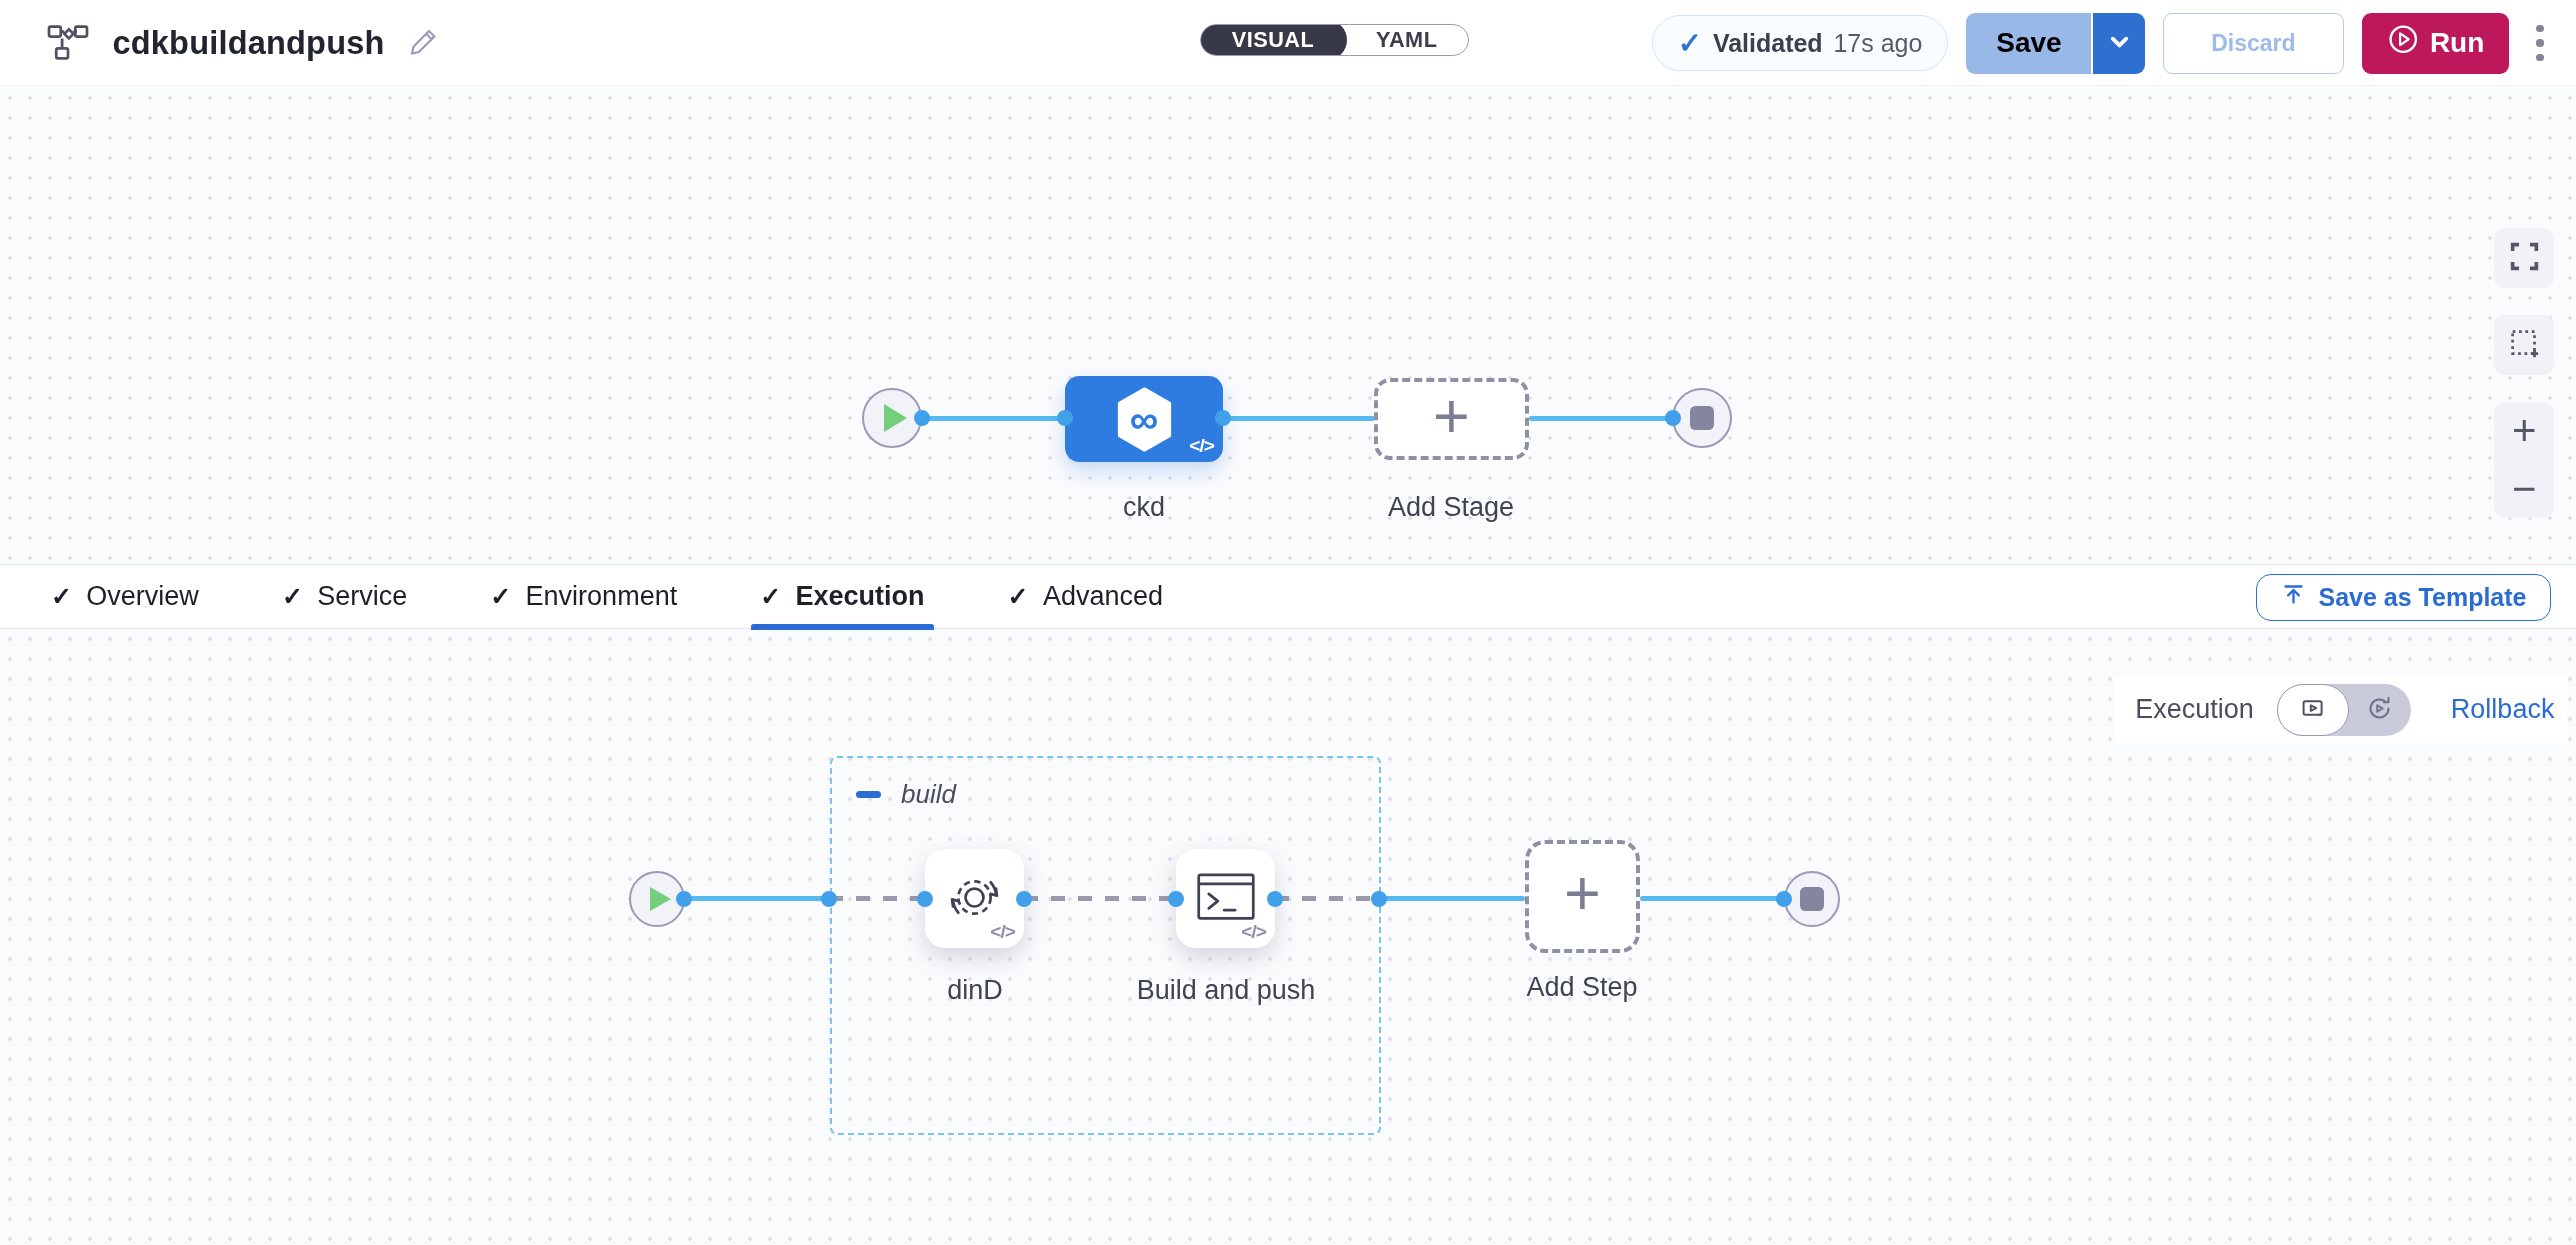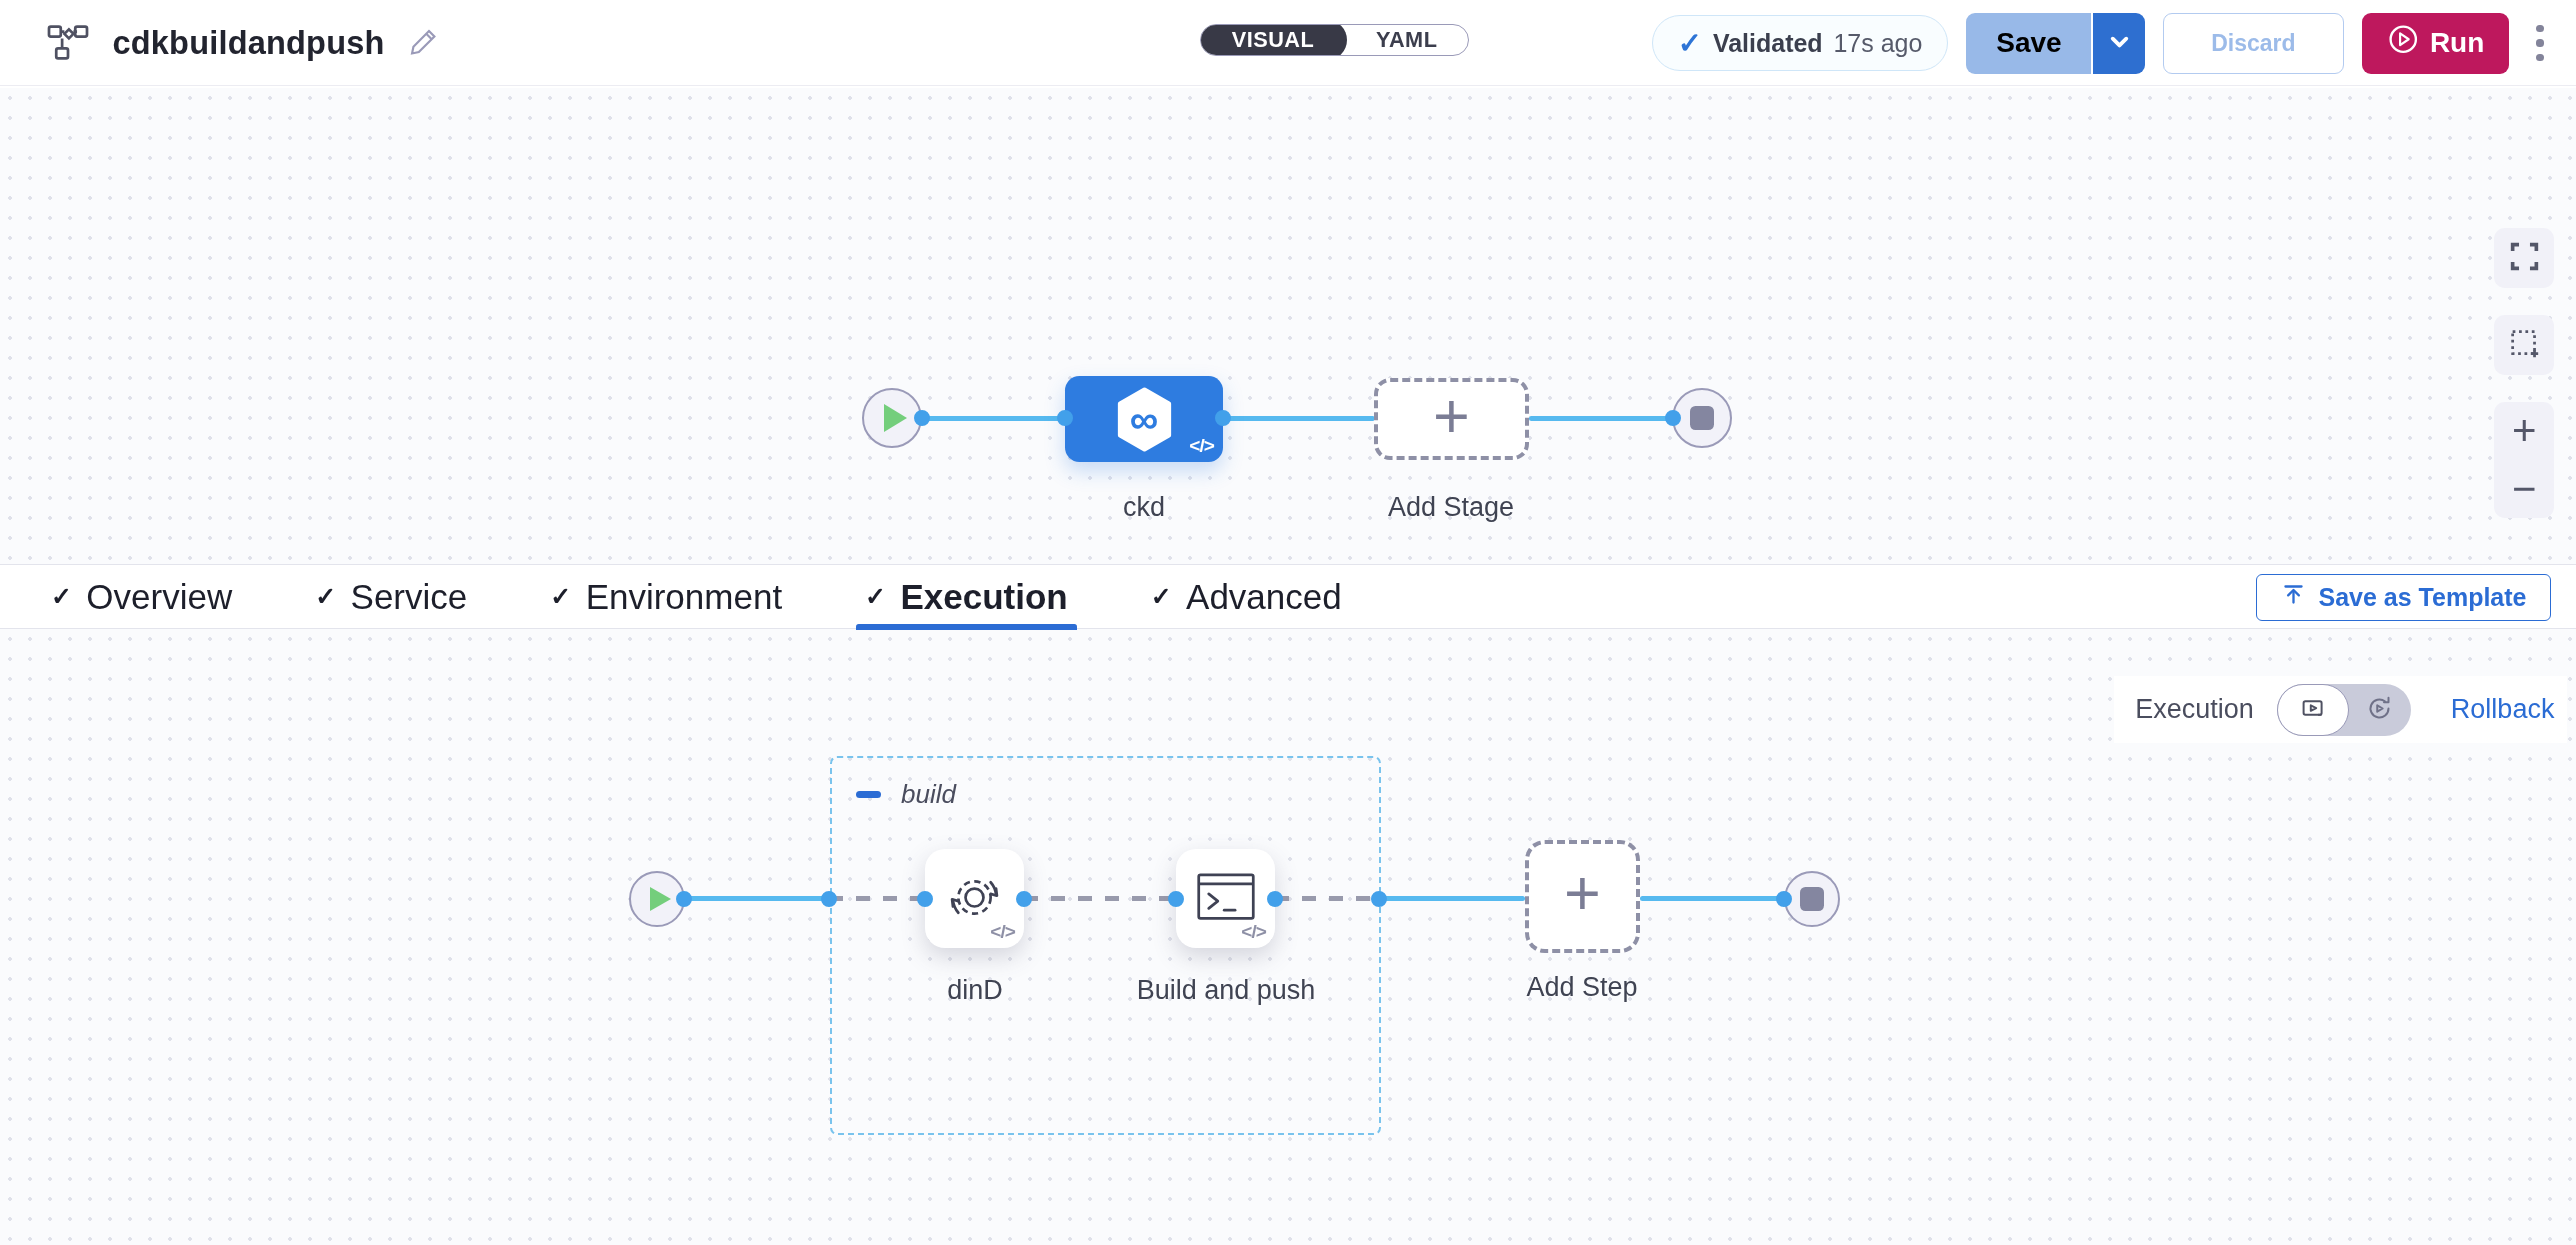--- a/index.html
+++ b/index.html
@@ -82,27 +82,27 @@
   .ctrl-zoom button { flex:1; background:transparent; border:none; font-size:42px; font-weight:300;
     color:#545769; cursor:pointer; line-height:1; }
 
   
   #tabbar { position:absolute; top:564px; left:0; width:100%; height:65px; background:#fff;
     border-top:1.8px solid #e3e4ec; border-bottom:1.8px solid #e3e4ec; z-index:20;
     display:flex; align-items:center; }
   .tabs { display:flex; align-items:center; height:100%; padding-left:51px; gap:83px; }
   .tab { position:relative; height:100%; display:flex; align-items:center; gap:14.4px; cursor:pointer; }
   .tab .chk { font-size:25px; font-weight:700; color:#1d1f2b; }
-  .tab .lbl { font-size:35px; color:#1d1f2b; }
+  .tab .lbl { font-size:27px; color:#1d1f2b; }
   .tab.active .lbl { font-weight:700; }
   .tab.active::after { content:""; position:absolute; left:-9px; right:-9px; bottom:-1.8px;
     height:6.3px; background:#2b6cd4; border-radius:2.7px 2.7px 0 0; }
   .save-template-btn { position:absolute; right:25px; top:9px; height:47px; padding:0 23.5px;
     display:flex; align-items:center; gap:12.6px; background:#fff; border:1.8px solid #2b6cd4;
-    border-radius:6px; color:#2b6cd4; font-size:25px; font-weight:600; cursor:pointer; }
+    border-radius:15px; color:#2b6cd4; font-size:25px; font-weight:600; cursor:pointer; }
 
   
   .exec-toolbar { position:absolute; top:47px; right:9px; height:67px; background:#fff;
     display:flex; align-items:center; gap:23.5px; padding:0 12.6px 0 21.7px; z-index:12; }
   .exec-label { font-size:27px; color:#4a4d5e; }
   .view-toggle { width:134px; height:52px; background:#c9cbda; border-radius:27px;
     display:flex; align-items:center; cursor:pointer; }
   .view-seg { height:52px; display:flex; align-items:center; justify-content:center; }
   .view-seg.selected { width:72px; background:#fff; border:1.8px solid #9a9ab8; border-radius:27px; }
   .view-seg.unselected { width:61px; }

